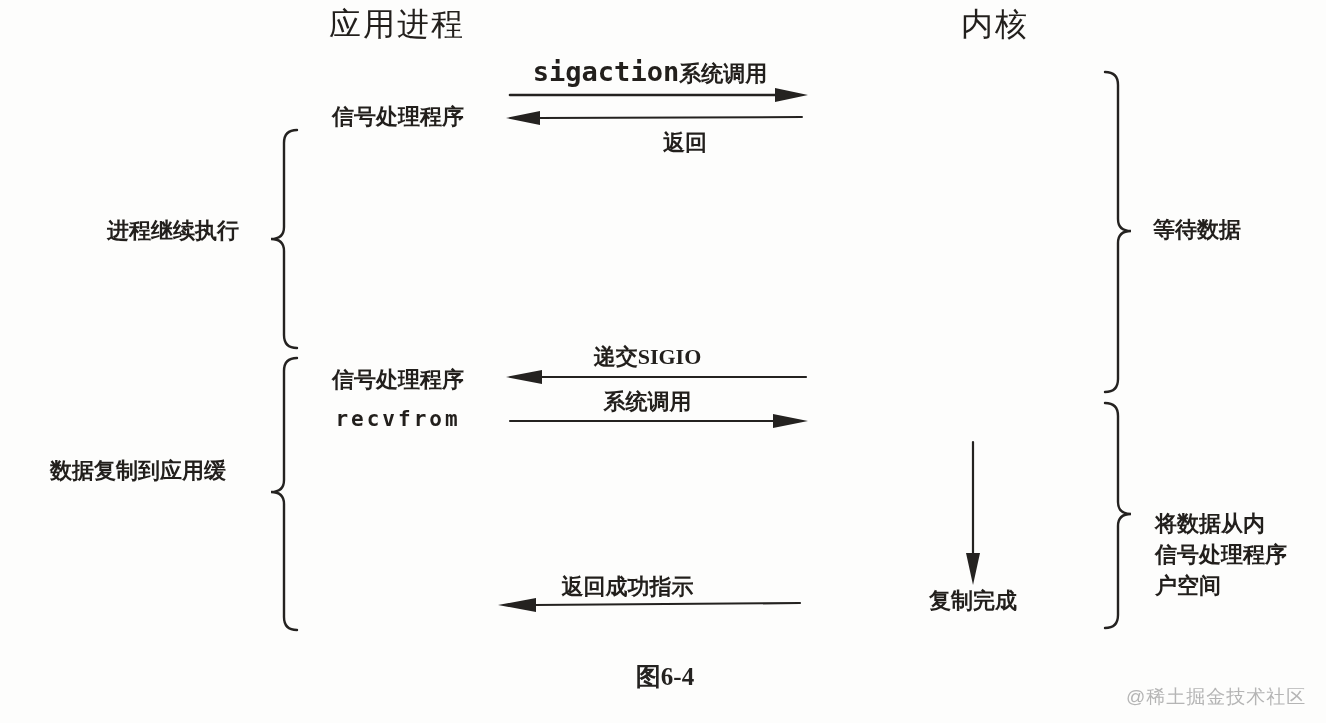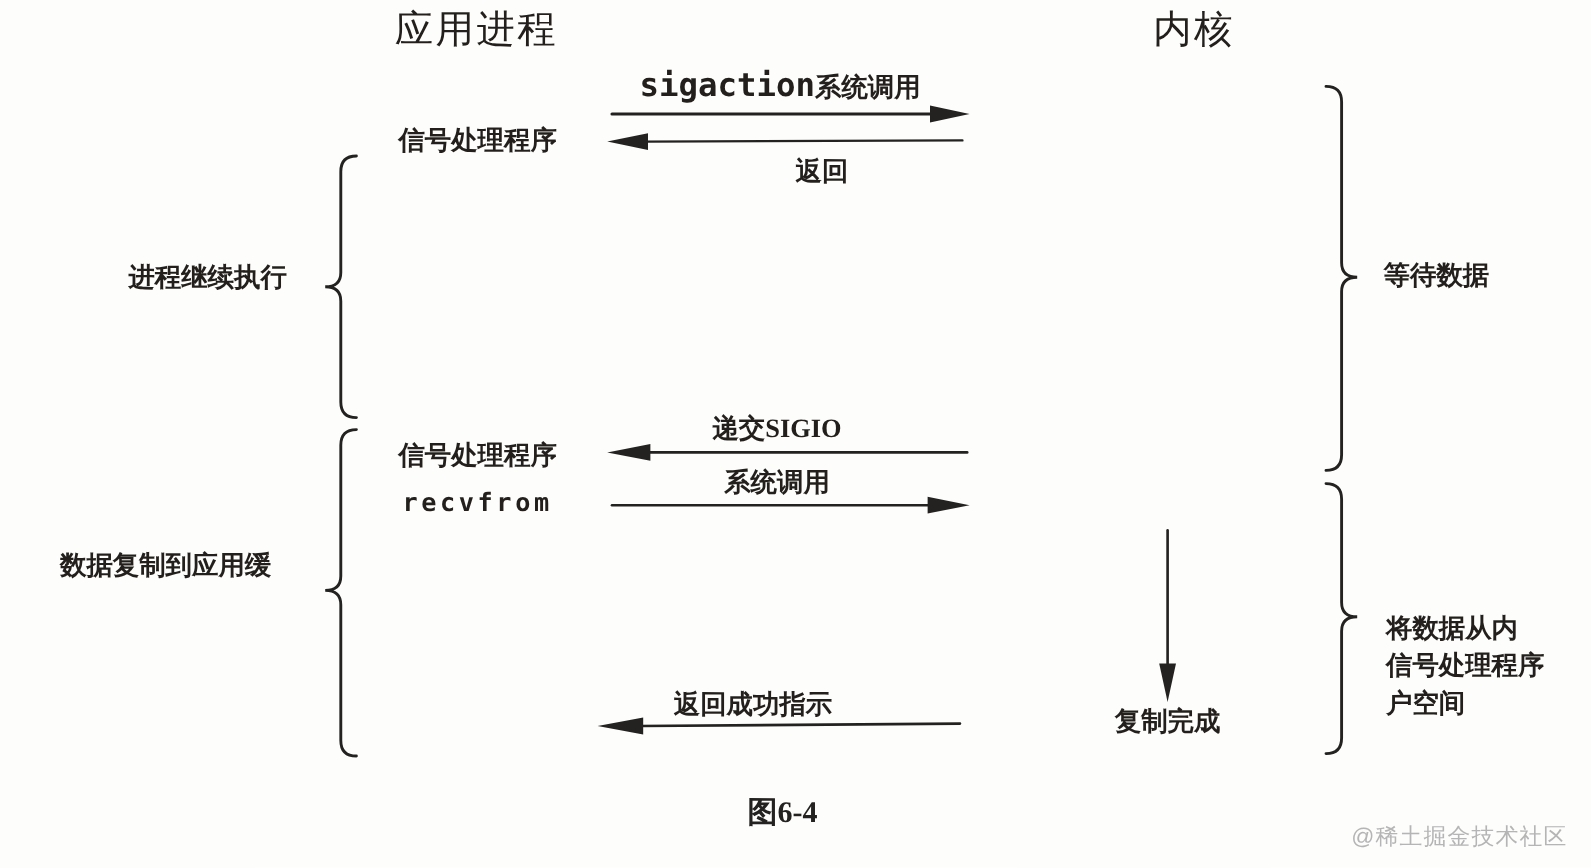--- a/index.html
+++ b/index.html
@@ -39,21 +39,21 @@
     font-weight: 600;
   }
   .left-align { text-align: left; }
   .code-inline {
     font-family: "DejaVu Sans Mono", "Liberation Mono", monospace;
     font-size: 27px;
     font-weight: 600;
   }
   .caption {
     position: absolute;
-    left: 432px; top: 660px; width: 440px;
+    left: 445px; top: 660px; width: 440px;
     display: flex;
     justify-content: center;
     gap: 44px;
     font-size: 25px;
     font-weight: 700;
     color: #242220;
   }
   .watermark {
     position: absolute;
     left: 1126px; top: 684px; width: 194px;

